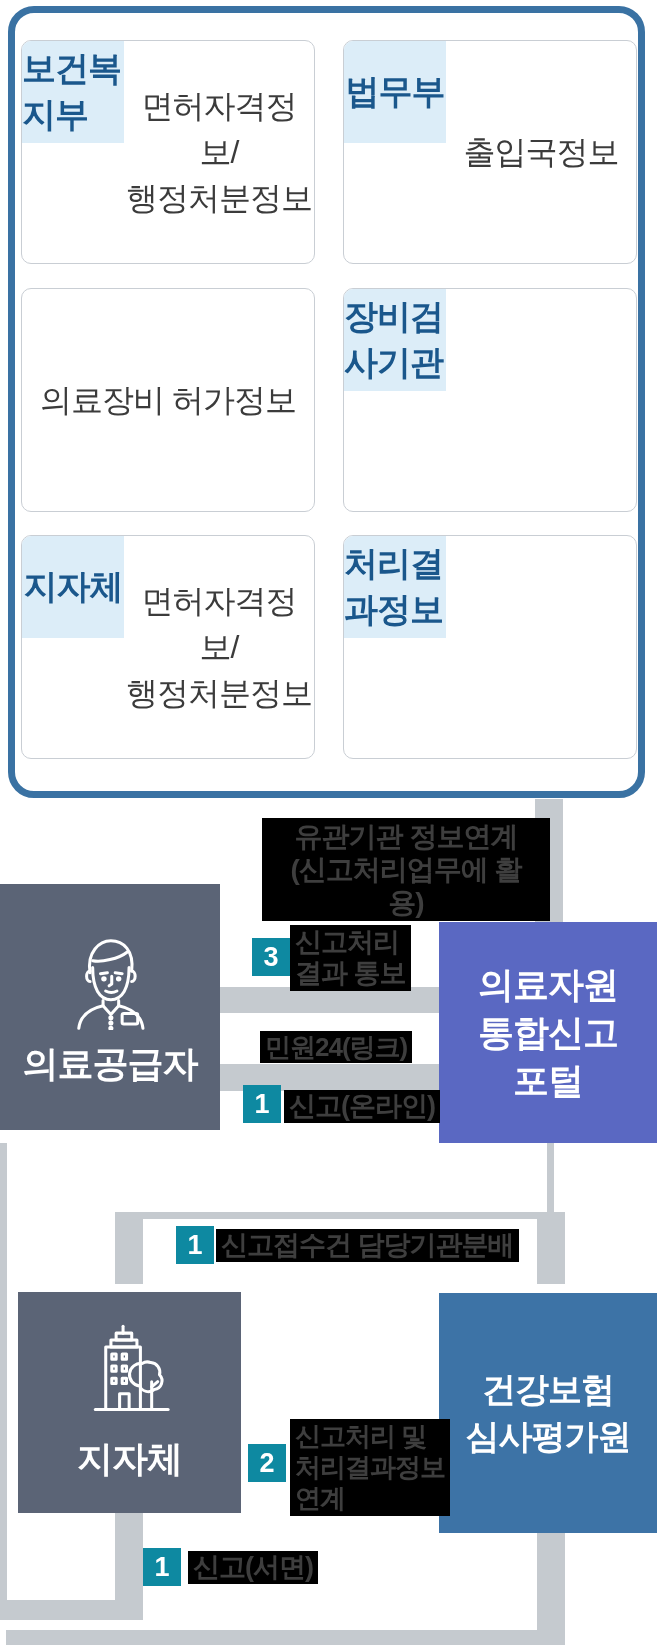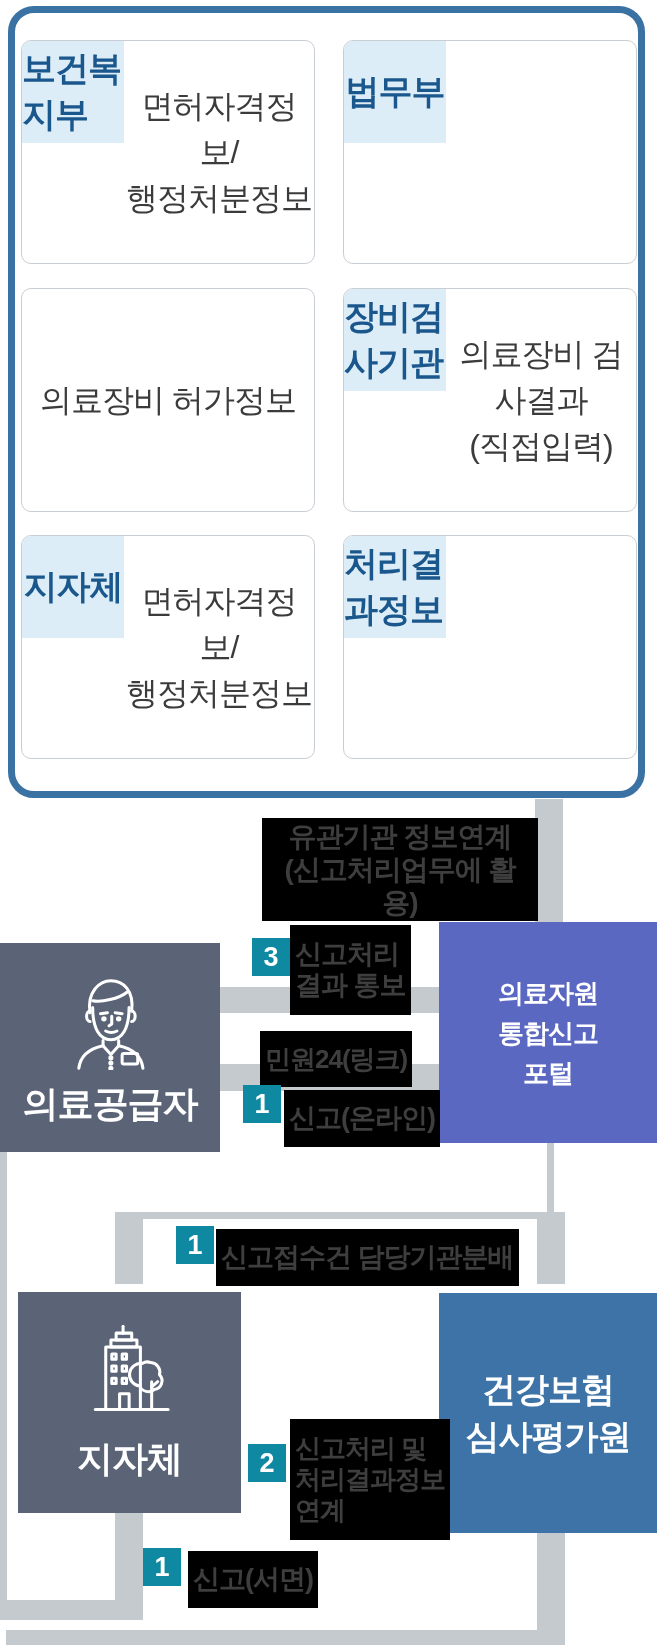--- a/index.html
+++ b/index.html
@@ -56,44 +56,43 @@
   .hira{background:var(--hira-box);}
   .node .icon{margin-bottom:6px;}
   
   .badge{
     position:absolute;width:38px;height:38px;background:var(--badge-teal);
     color:#fff;font-size:27px;font-weight:700;
     display:flex;align-items:center;justify-content:center;
   }
   .blk{
     position:absolute;background:var(--note-bg);color:var(--note-text);
-    font-weight:700;white-space:pre-line;letter-spacing:-1px;padding:14px 5px;
+    font-weight:700;white-space:pre-line;letter-spacing:-1px;padding:2px 5px;
   }
 </style>
 </head>
 <body>
 
 <div class="canvas">
 
   <section class="panel">
     <div class="card c-r1 c-c1">
       <div class="hd">보건복지부</div>
       <div class="bd">면허자격정보/
 행정처분정보</div>
     </div>
     <div class="card c-r1 c-c2">
       <div class="hd">법무부</div>
+      <div class="bd">출입국정보</div>
     </div>
     <div class="card c-r2 c-c1">
       <div class="bd">의료장비 허가정보</div>
     </div>
     <div class="card c-r2 c-c2">
       <div class="hd">장비검사기관</div>
-      <div class="bd">의료장비 검사결과
-(직접입력)</div>
     </div>
     <div class="card c-r3 c-c1">
       <div class="hd">지자체</div>
       <div class="bd">면허자격정보/
 행정처분정보</div>
     </div>
     <div class="card c-r3 c-c2">
       <div class="hd">처리결과정보</div>
     </div>
   </section>
@@ -104,24 +103,24 @@
   <div class="bar" style="left:547px;top:1143px;width:7px;height:70px"></div>
   <div class="bar" style="left:115px;top:1212px;width:450px;height:7px"></div>
   <div class="bar" style="left:115px;top:1212px;width:28px;height:72px"></div>
   <div class="bar" style="left:537px;top:1212px;width:28px;height:72px"></div>
   <div class="bar" style="left:115px;top:1513px;width:28px;height:89px"></div>
   <div class="bar" style="left:0px;top:1600px;width:143px;height:20px"></div>
   <div class="bar" style="left:0px;top:1143px;width:7px;height:477px"></div>
   <div class="bar" style="left:537px;top:1515px;width:28px;height:116px"></div>
   <div class="bar" style="left:6px;top:1630px;width:559px;height:15px"></div>
 
-  <div class="blk" style="left:262px;top:818px;width:256px;text-align:center;font-size:28px;line-height:33px;padding:2px 10px">유관기관 정보연계
+  <div class="blk" style="left:262px;top:818px;width:256px;text-align:center;font-size:28px;line-height:33px;padding:2px 16px">유관기관 정보연계
 (신고처리업무에 활용)</div>
 
-  <div class="node slate" style="left:0;top:943px;width:220px;height:209px">
+  <div class="node slate" style="left:0;top:884px;width:220px;height:246px">
     <span class="icon">
       <svg width="104" height="104" viewBox="0 0 120 120" fill="none" stroke="#ffffff" stroke-width="3.5" stroke-linecap="round" stroke-linejoin="round">
         <path d="M37,54 C33,30 48,17 61,17 C75,17 88,28 85,52"></path>
         <path d="M40,40 C50,42 70,38 80,30"></path>
         <path d="M40,48 C40,72 48,85 61,85 C74,85 82,72 82,48"></path>
         <path d="M37,52 a4,6 0 1 0 0,12"></path>
         <path d="M85,52 a4,6 0 1 1 0,12"></path>
         <path d="M49,55 l8,-1"></path>
           <path d="M66,54 l8,1"></path>
         <circle cx="53" cy="61" r="1.4" fill="#fff"></circle>
@@ -134,21 +133,21 @@
         <rect x="74" y="101" width="18" height="12" rx="2"></rect>
         <circle cx="61" cy="106" r="1.2" fill="#fff"></circle>
           <circle cx="61" cy="112" r="1.2" fill="#fff"></circle>
           <circle cx="61" cy="118" r="1.2" fill="#fff"></circle>
       </svg>
     </span>
     <span class="lbl" style="font-size:36px">의료공급자</span>
   </div>
 
   <div class="node portal" style="left:439px;top:922px;width:218px;height:221px">
-    <span class="lbl" style="font-size:26px;line-height:40px">의료자원
+    <span class="lbl" style="font-size:36px;line-height:48px">의료자원
 통합신고
 포털</span>
   </div>
 
   <div class="node slate" style="left:18px;top:1292px;width:223px;height:221px">
     <span class="icon">
       <svg width="104" height="104" viewBox="0 0 120 120" fill="none" stroke="#ffffff" stroke-width="3.5" stroke-linecap="round" stroke-linejoin="round">
         <path d="M52,6 L52,14"></path>
         <rect x="44" y="14" width="18" height="8"></rect>
         <rect x="38" y="22" width="30" height="8"></rect>

